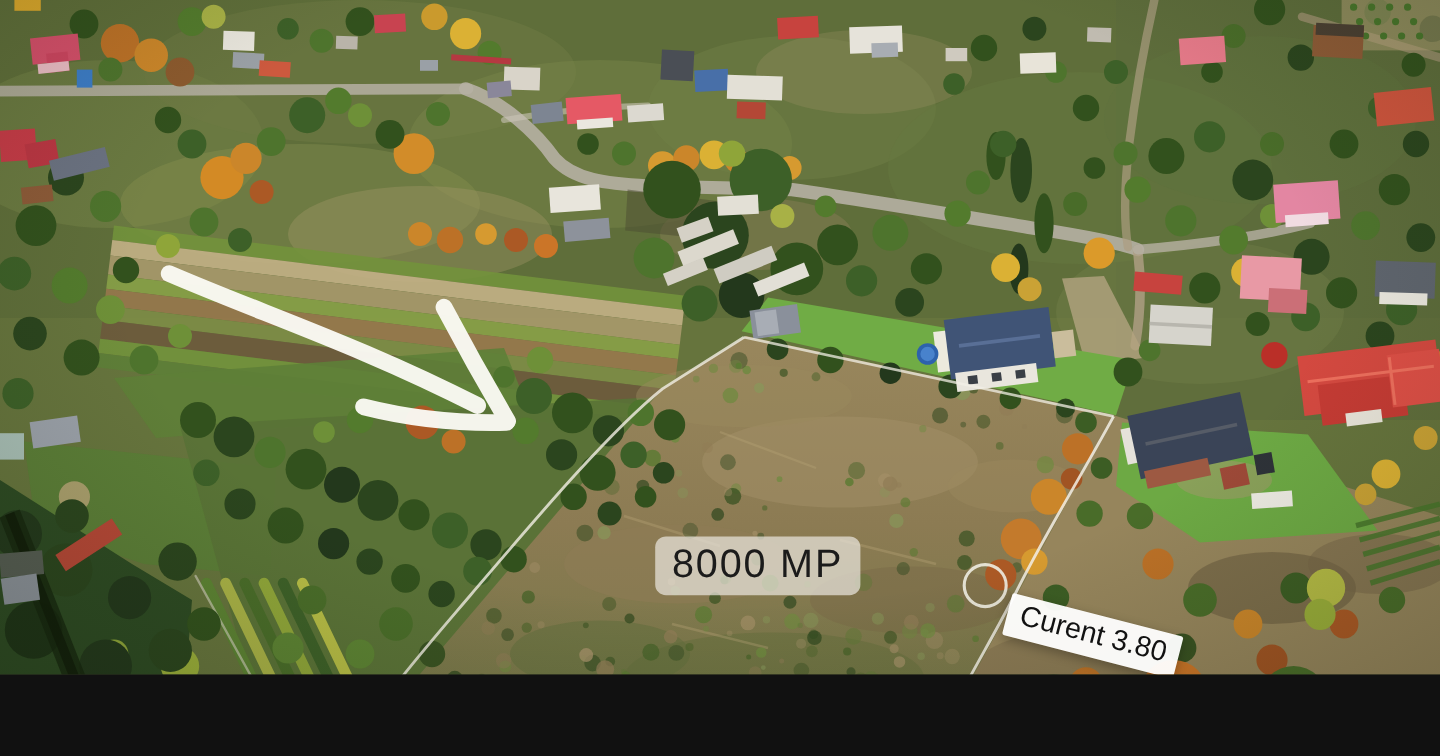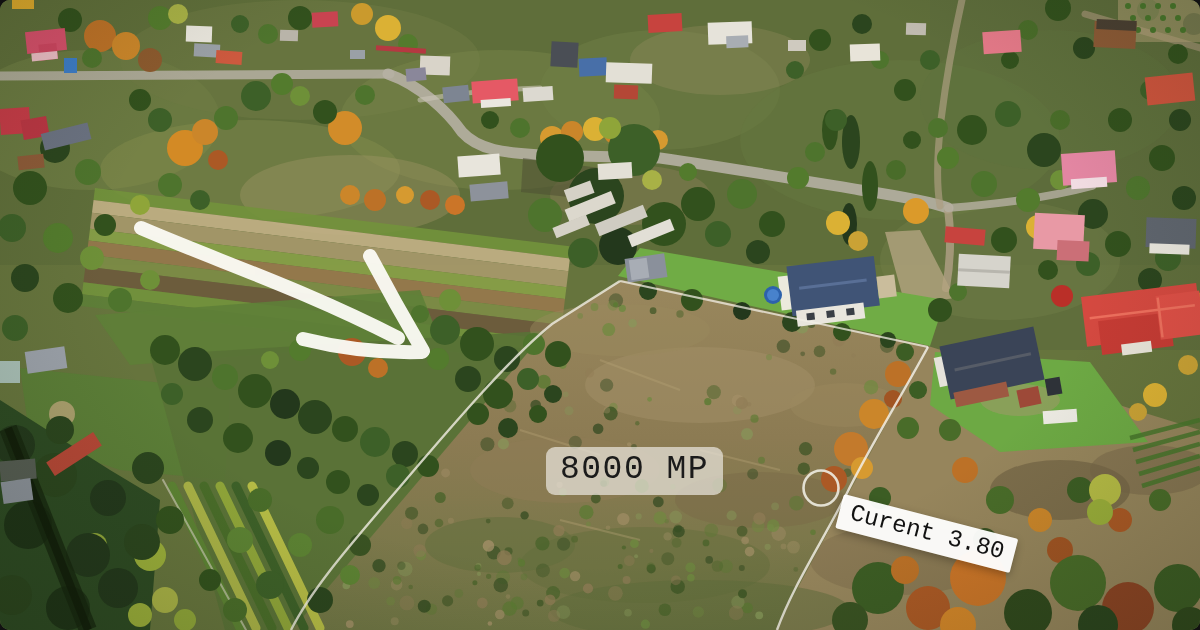--- a/index.html
+++ b/index.html
@@ -1,17 +1,17 @@
 <!DOCTYPE html>
 <html><head>
 <meta charset="utf-8">
 <style>
   html,body{margin:0;padding:0;background:#111;}
-  #stage{position:relative;width:1200px;height:630px;overflow:hidden;
-         font-family:Liberation Mono, monospace;background:#66743f;border-radius:10px;}
+  #stage{position:relative;width:1200px;height:562px;overflow:hidden;
+         font-family:Liberation Sans, sans-serif;background:#66743f;}
   #scene{position:absolute;left:0;top:0;filter:blur(.55px) saturate(1.05);}
   .vignette{position:absolute;inset:0;pointer-events:none;
     background:radial-gradient(ellipse at 50% 42%, rgba(0,0,0,0) 58%, rgba(18,24,8,.20) 100%);}
   .label{position:absolute;white-space:nowrap;}
   #area-label{left:546px;top:447px;font-size:33px;letter-spacing:1.5px;
     color:#1b1b1b;background:rgba(233,229,220,.72);padding:4px 14px 7px;
     border-radius:9px;}
   #utility-label{left:844px;top:494px;font-size:24px;color:#121212;
     background:rgba(255,255,255,.95);padding:3px 11px 5px;border-radius:2px;
     transform:rotate(14.5deg);transform-origin:0 0;

